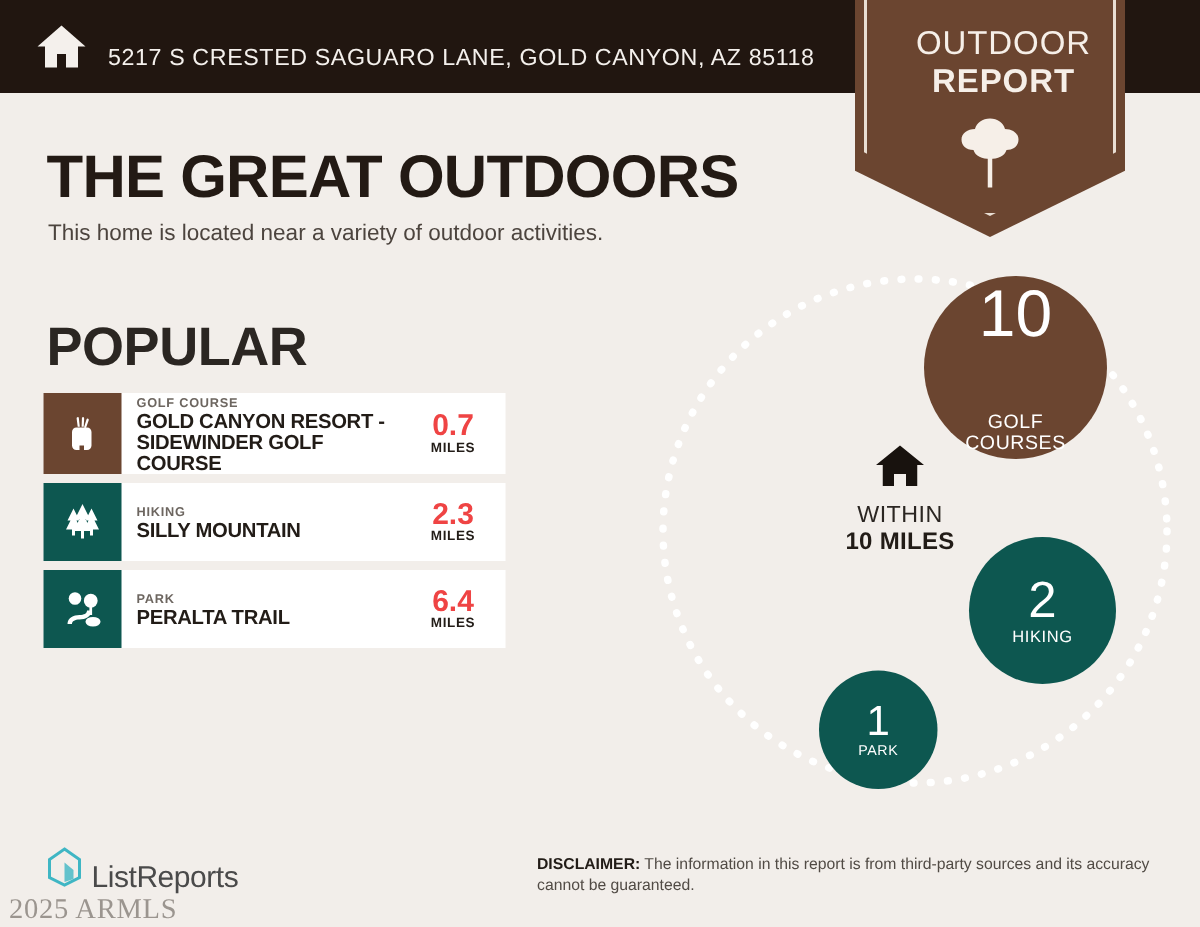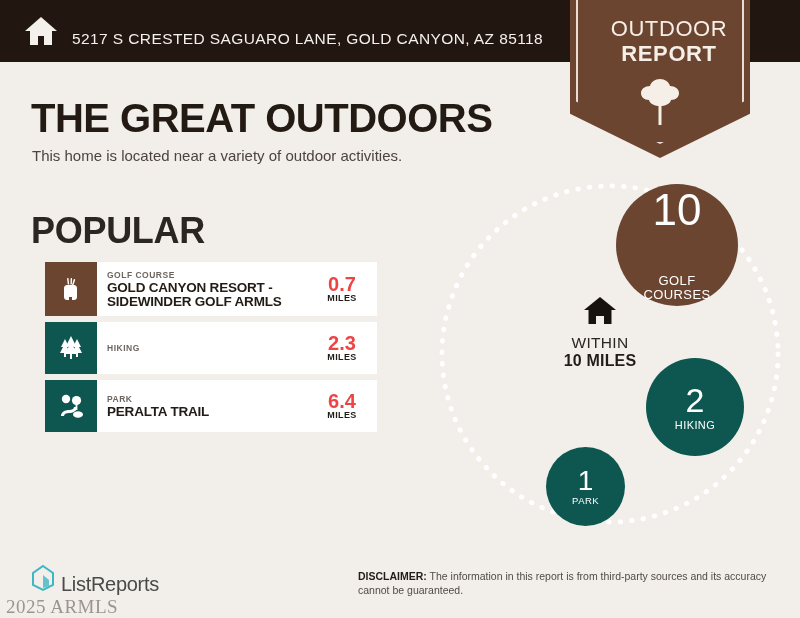--- a/index.html
+++ b/index.html
@@ -55,21 +55,21 @@
     position:absolute; left:32px; top:147px;
     font-size:15px; color:#4C443E;
   }
   .popular {
     position:absolute; left:31px; top:210px;
     font-size:36px; font-weight:bold; color:#2B2622;
     letter-spacing:-0.3px;
   }
 
   
-  .list { position:absolute; left:29px; top:262px; width:332px;margin-left:16px; }
+  .list { position:absolute; left:29px; top:262px; width:308px; }
   .row {
     display:flex; align-items:stretch; background:#FFFFFF;
     margin-bottom:6px; height:52px;
   }
   .row.tall { height:54px; }
   .row-icon {
     width:52px; flex:0 0 52px; display:flex;
     align-items:center; justify-content:center;
   }
   .row-icon svg { width:28px; height:28px; }
@@ -174,38 +174,39 @@
 
   <div class="row tall">
     <div class="row-icon" style="background:#6B4530">
       <svg viewBox="0 0 28 28">
         <path fill="#FFF" d="M11 3c-.6 0-1 .5-.9 1.1l.7 5.4h1.4l-.6-5.4c0-.6-.1-1.1-.6-1.1zm3.4 0c-.6 0-.8.5-.8 1.1l-.2 5.4h1.4l.3-5.4c0-.6-.2-1.1-.7-1.1zm3.3 1.1c-.5-.2-.9.2-1.1.7l-1.6 5.2 1.3.4 1.8-5.1c.2-.5.1-1-.4-1.2z"></path>
         <path fill="#FFF" d="M10 10c-1.7 0-3 1.4-3 3v9c0 1.7 1.3 3 3 3h2v-3h3v3h2c1.7 0 3-1.3 3-3v-9c0-1.6-1.3-3-3-3h-7z"></path>
       </svg>
     </div>
     <div class="row-body">
       <div class="row-cat">GOLF COURSE</div>
-      <div class="row-name">GOLD CANYON RESORT - SIDEWINDER GOLF ARMLS</div>
+      <div class="row-name">GOLD CANYON RESORT - SIDEWINDER GOLF COURSE</div>
     </div>
     <div class="row-dist">
       <div class="dist-num">0.7</div>
       <div class="dist-unit">MILES</div>
     </div>
   </div>
 
   <div class="row">
     <div class="row-icon" style="background:#0D5750">
       <svg viewBox="0 0 28 28">
         <path fill="#FFF" d="M8 5 4 13h2l-3 6h4v4h2v-4h4l-3-6h2z"></path>
         <path fill="#FFF" d="M20 5l-4 8h2l-3 6h4v4h2v-4h4l-3-6h2z"></path>
         <path fill="#FFF" d="M14 2l-5 10h3l-4 8h5v5h2v-5h5l-4-8h3z"></path>
       </svg>
     </div>
     <div class="row-body">
       <div class="row-cat">HIKING</div>
+      <div class="row-name">SILLY MOUNTAIN</div>
     </div>
     <div class="row-dist">
       <div class="dist-num">2.3</div>
       <div class="dist-unit">MILES</div>
     </div>
   </div>
 
   <div class="row">
     <div class="row-icon" style="background:#0D5750">
       <svg viewBox="0 0 28 28">

